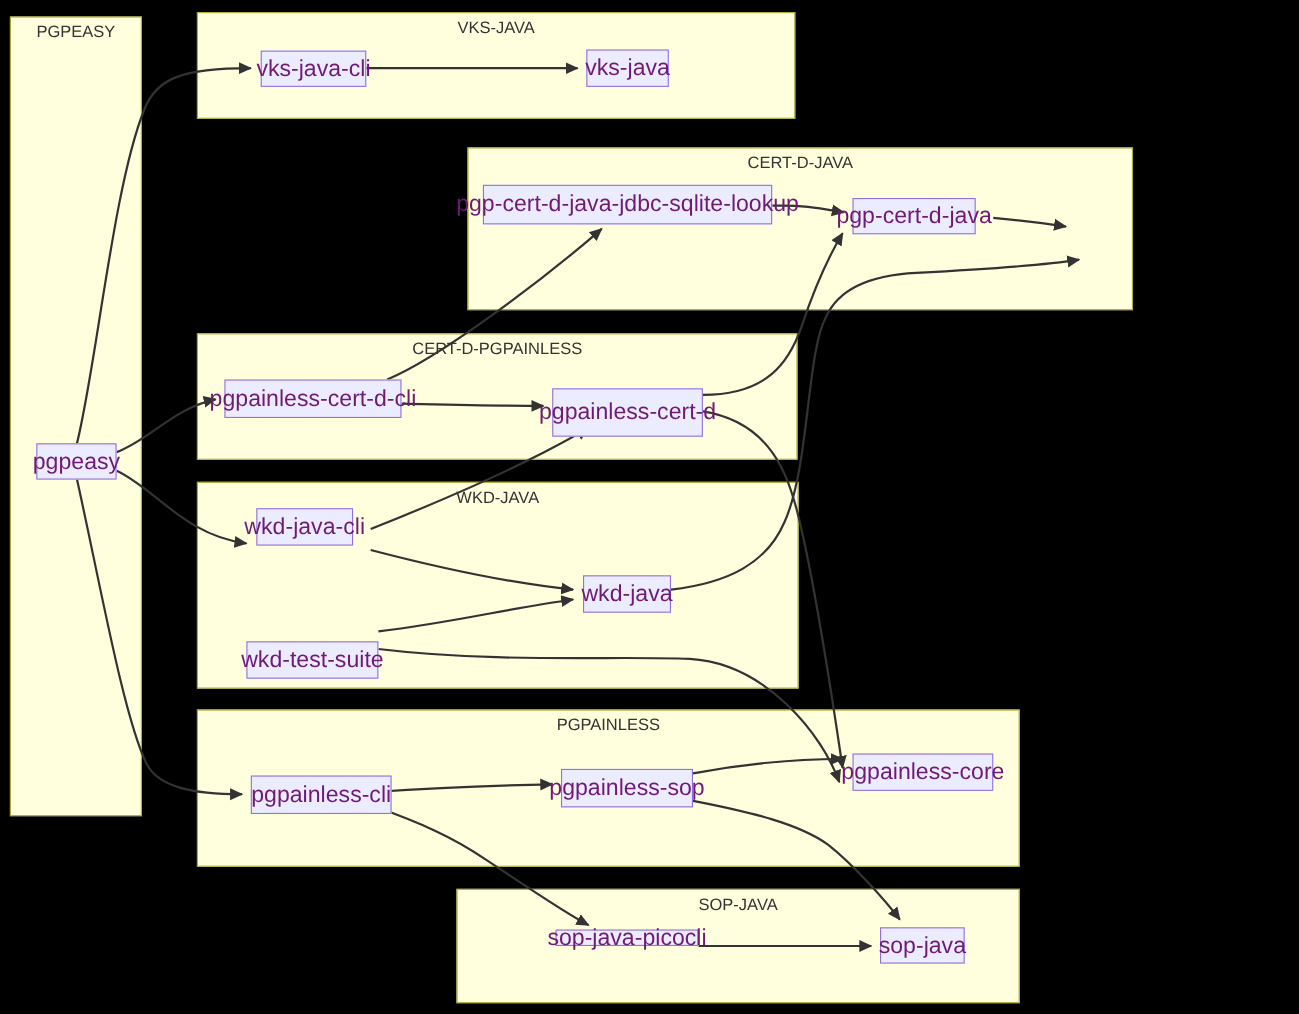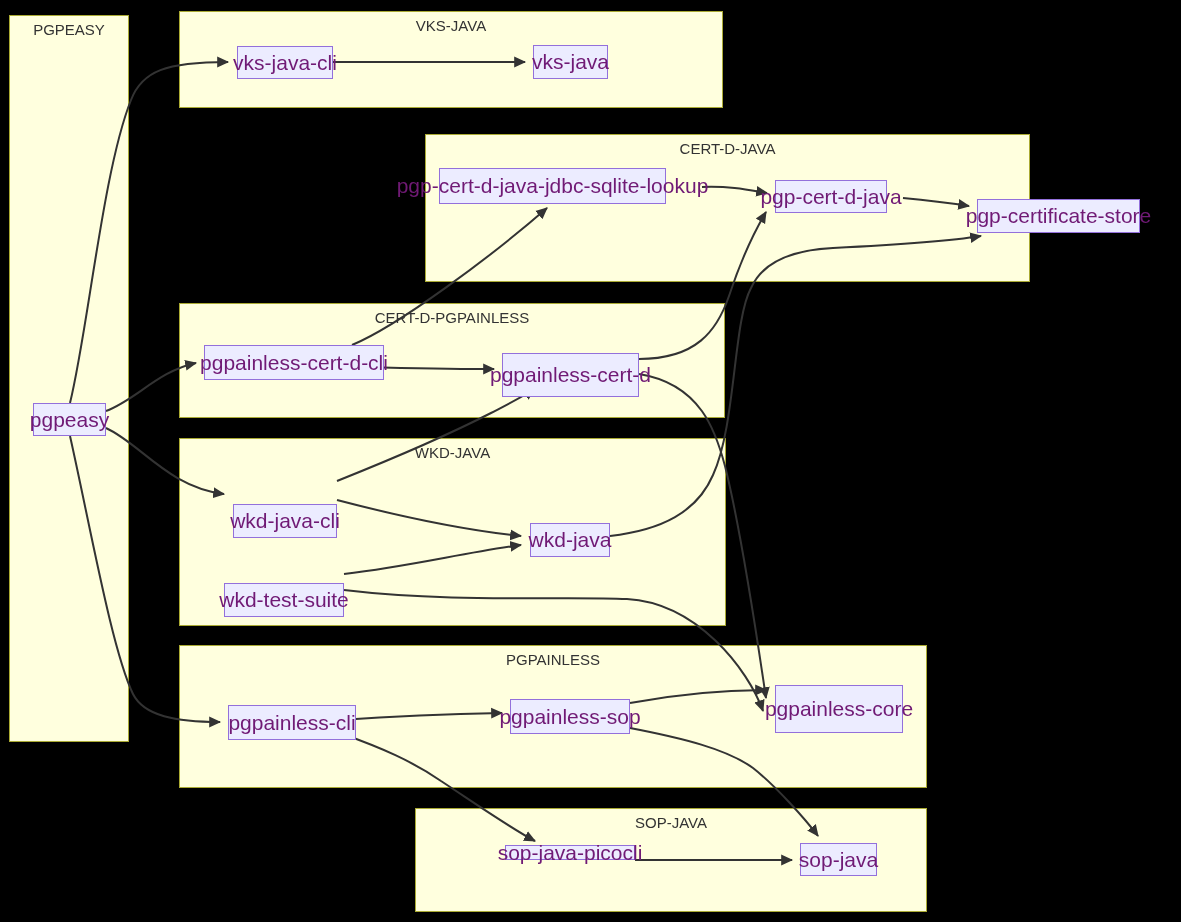--- a/index.html
+++ b/index.html
@@ -83,51 +83,48 @@
 
   <div class="node" style="left:33px;  top:403px; width:73px;  height:33px;">
     <span>pgpeasy</span>
   </div>
   <div class="node" style="left:237px; top:46px;  width:96px;  height:33px;">
     <span>vks-java-cli</span>
   </div>
   <div class="node" style="left:533px; top:45px;  width:75px;  height:34px;">
     <span>vks-java</span>
   </div>
-  <div class="node" style="left:439px; top:168px; width:227px; height:36px;">
+  <div class="node" style="left:439px; top:168px; width:263px; height:36px;">
     <span>pgp-cert-d-java-jdbc-sqlite-lookup</span>
   </div>
   <div class="node" style="left:775px; top:180px; width:112px; height:33px;">
     <span>pgp-cert-d-java</span>
   </div>
-  <div class="node" style="left:977px; top:199px; width:163px; height:34px;">
-    <span>pgp-certificate-store</span>
-  </div>
-  <div class="node" style="left:204px; top:345px; width:180px; height:35px;">
+  <div class="node" style="left:204px; top:345px; width:161px; height:35px;">
     <span>pgpainless-cert-d-cli</span>
   </div>
   <div class="node" style="left:502px; top:353px; width:137px; height:44px;">
     <span>pgpainless-cert-d</span>
   </div>
-  <div class="node" style="left:233px; top:504px; width:104px; height:34px;">
+  <div class="node" style="left:233px; top:462px; width:88px; height:34px;">
     <span>wkd-java-cli</span>
   </div>
   <div class="node" style="left:530px; top:523px; width:80px;  height:34px;">
     <span>wkd-java</span>
   </div>
   <div class="node" style="left:224px; top:567px; width:120px; height:34px;margin-top:16px;">
     <span>wkd-test-suite</span>
   </div>
   <div class="node" style="left:228px; top:705px; width:128px; height:35px;">
     <span>pgpainless-cli</span>
   </div>
   <div class="node" style="left:510px; top:699px; width:120px; height:35px;">
     <span>pgpainless-sop</span>
   </div>
-  <div class="node" style="left:775px; top:685px; width:128px; height:48px;">
+  <div class="node" style="left:775px; top:685px; width:128px; height:34px;">
     <span>pgpainless-core</span>
   </div>
   <div class="node" style="left:505px; top:845px; width:130px; height:15px;">
     <span>sop-java-picocli</span>
   </div>
   <div class="node" style="left:800px; top:843px; width:77px;  height:33px;">
     <span>sop-java</span>
   </div>
 
 </div>

